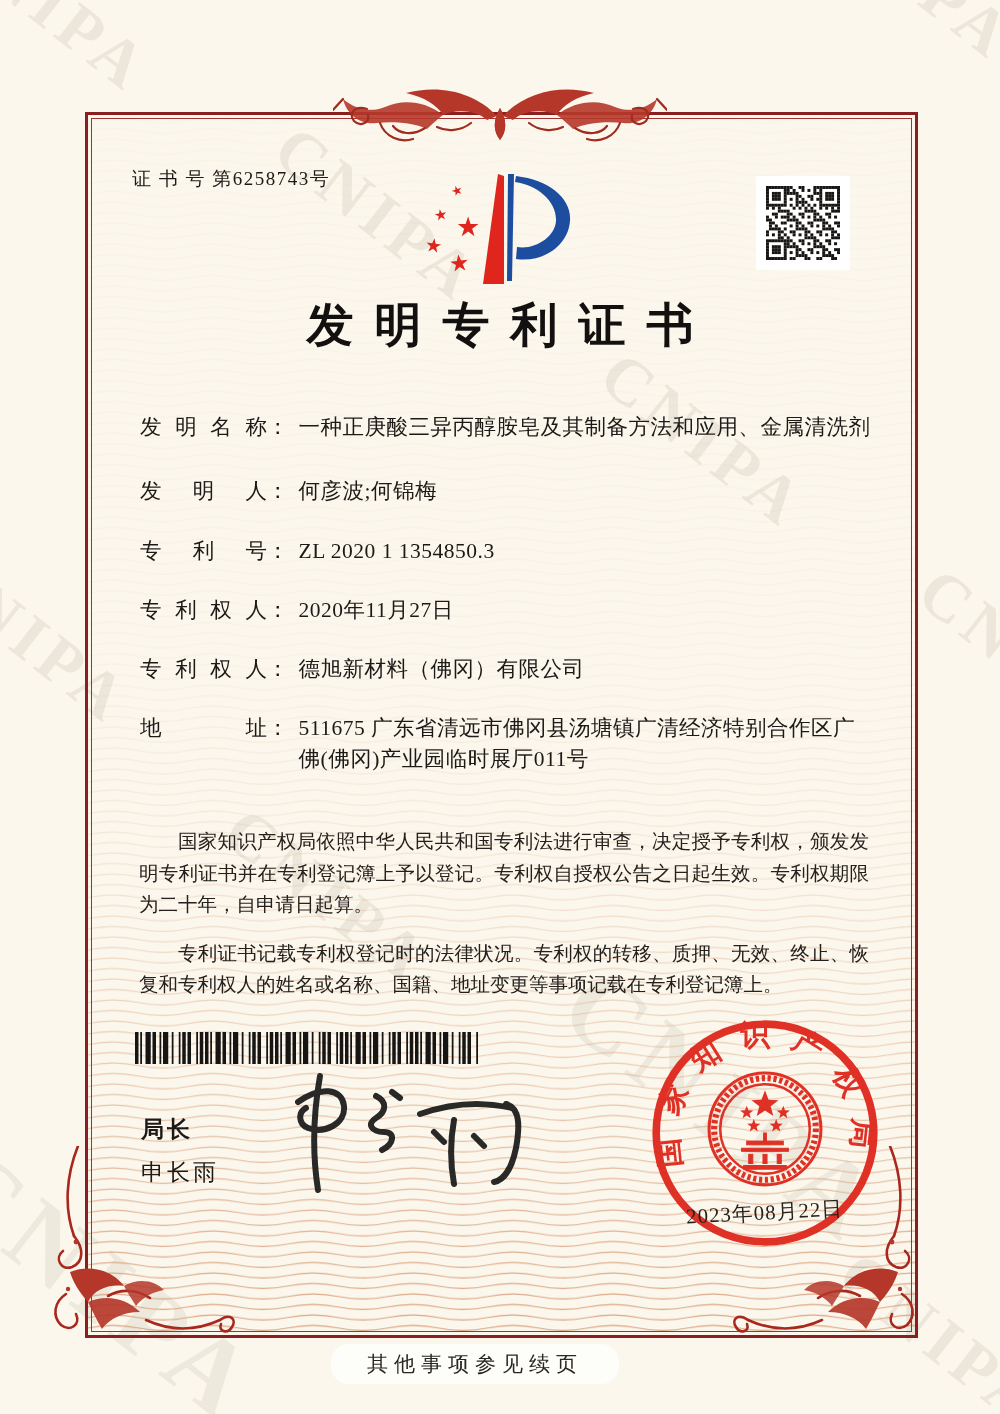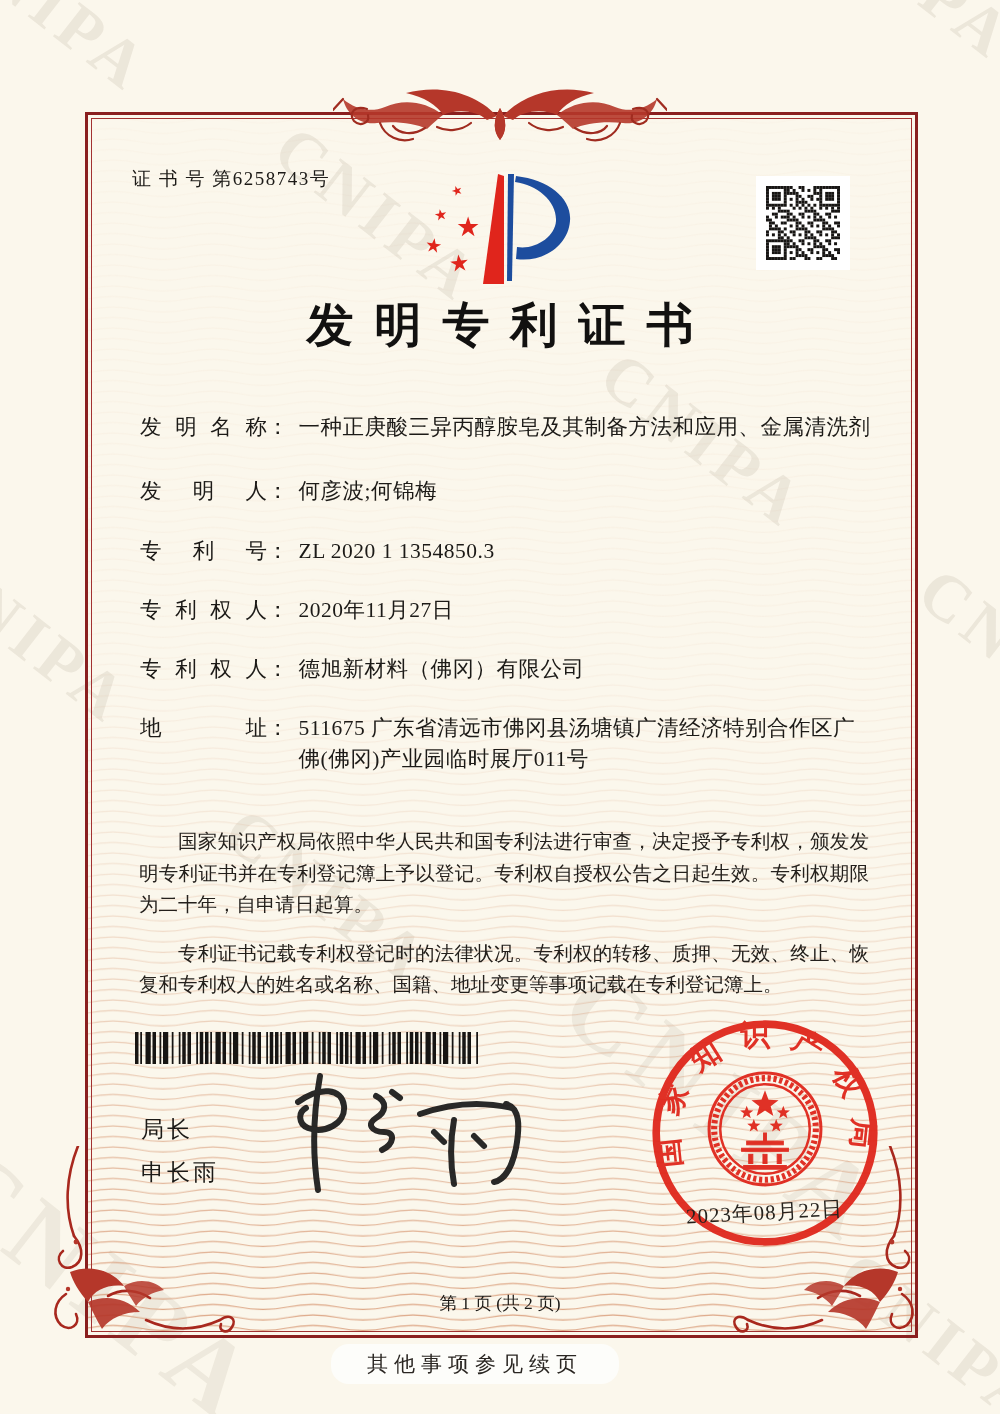--- a/index.html
+++ b/index.html
@@ -38,21 +38,21 @@
   .f-value { letter-spacing:0.5px; }
   .f-value.wrap { display:inline-block; vertical-align:top; white-space:normal; width:575px; line-height:31px; }
   .second-pair { margin-left:88px; }
   
   .paras { position:absolute; left:139px; top:826px; width:730px;
            font-size:19.5px; line-height:31.5px; text-align:justify; color:#24201c; }
   .paras p { text-indent:2em; margin-bottom:17px; }
   
   #barcode { position:absolute; left:135px; top:1032px; }
   .director-title { position:absolute; left:141px; top:1114px; font-size:23px;
-                    font-family:"Liberation Sans", sans-serif; letter-spacing:3px; }
+                    font-family:"Liberation Sans", sans-serif; letter-spacing:3px;font-weight:bold; }
   .director-name  { position:absolute; left:141px; top:1157px; font-size:23px;
                     font-family:"Liberation Sans", sans-serif; letter-spacing:3px; }
   #signature { position:absolute; left:268px; top:1062px; }
   #seal { position:absolute; left:645px; top:1013px; width:240px; height:240px; opacity:.93; }
   .page-info { position:absolute; left:0; top:1291px; width:100%; text-align:center; font-size:17.5px; }
   .footer-note { position:absolute; left:331px; top:1344px; width:288px; height:40px;
                  background:#fdfdfa; text-align:center; line-height:40px;
                  font-size:21px; letter-spacing:6px; color:#2a2télé622; color:#2a2622;border-radius:18px; }
 </style>
 </head>
@@ -597,16 +597,15 @@
         <rect x="102" y="139" width="4" height="9"></rect>
         <rect x="116" y="139" width="4" height="9"></rect>
         <rect x="130" y="139" width="4" height="9"></rect>
         <rect x="97" y="150" width="42" height="3.6"></rect>
         <rect x="116.6" y="118" width="2.8" height="8"></rect>
       </g>
     </g>
     <text x="118" y="203" font-size="20.5" fill="#16130f" text-anchor="middle" letter-spacing="1" transform="rotate(-3 118 203)">2023年08月22日</text>
   </svg>
 
-  <div class="page-info">第 1 页 (共 2 页)</div>
   <div class="footer-note">其他事项参见续页</div>
 
 </div>
 
 </body></html>

